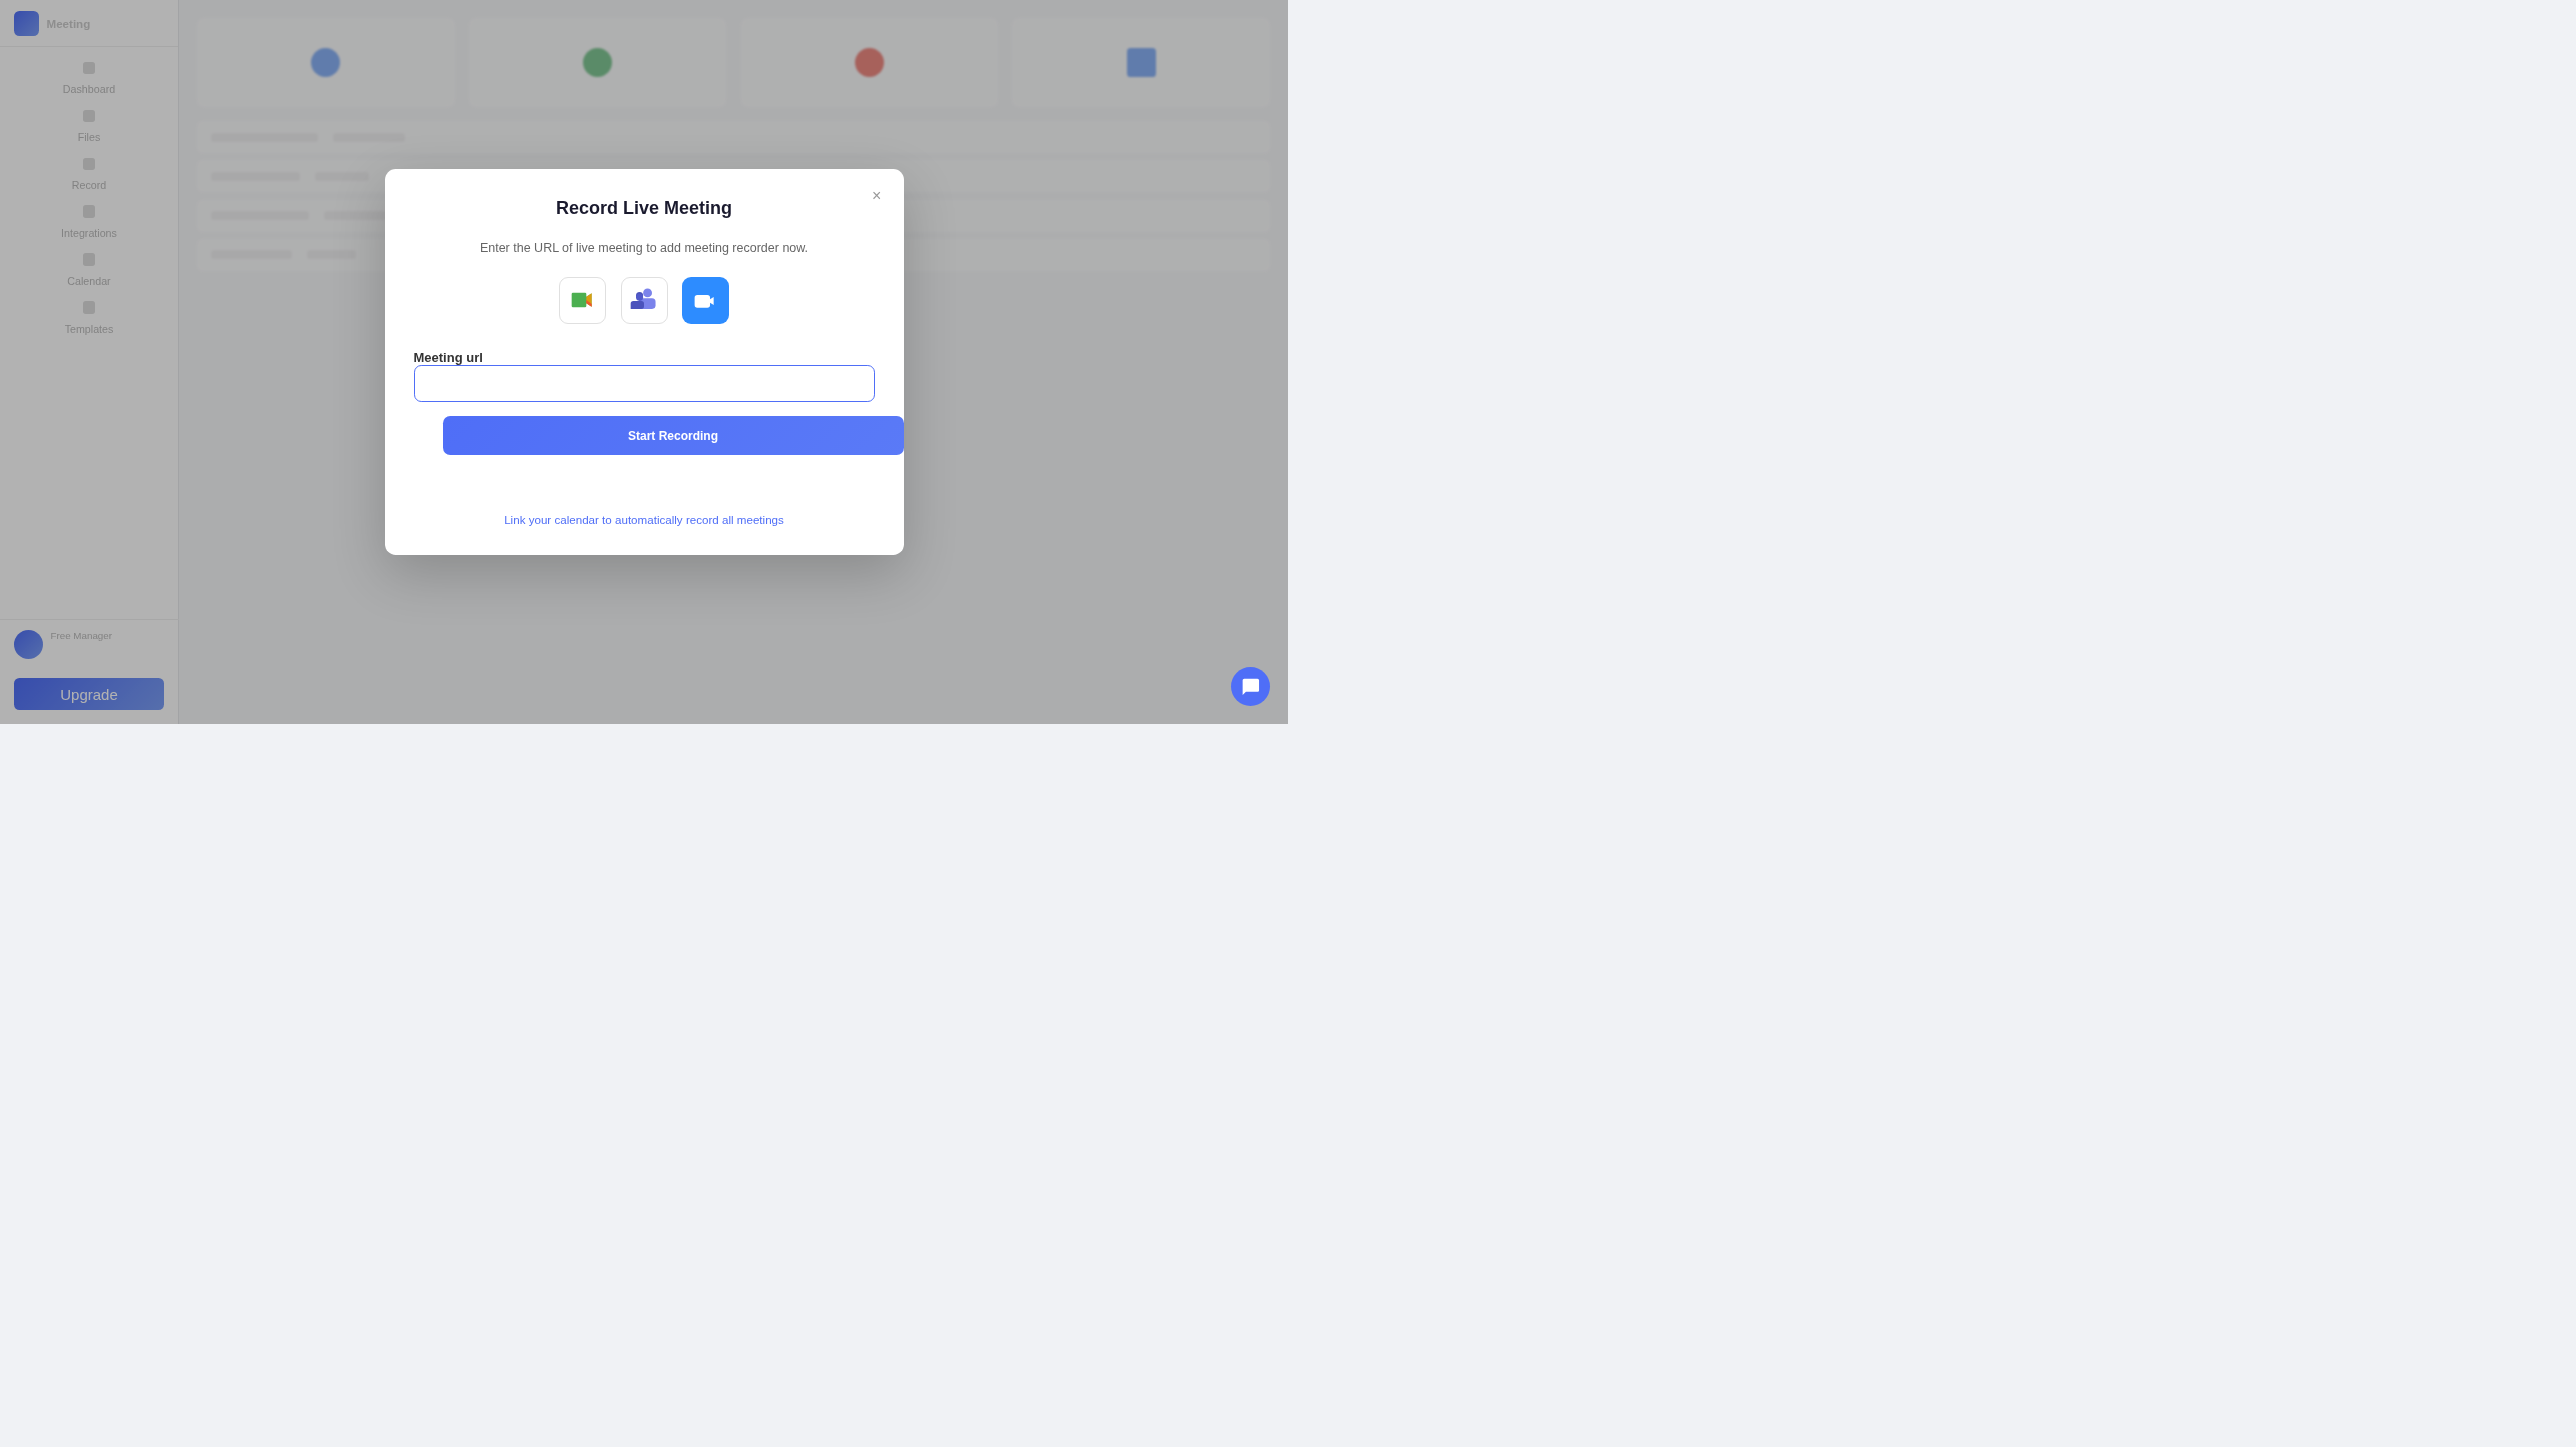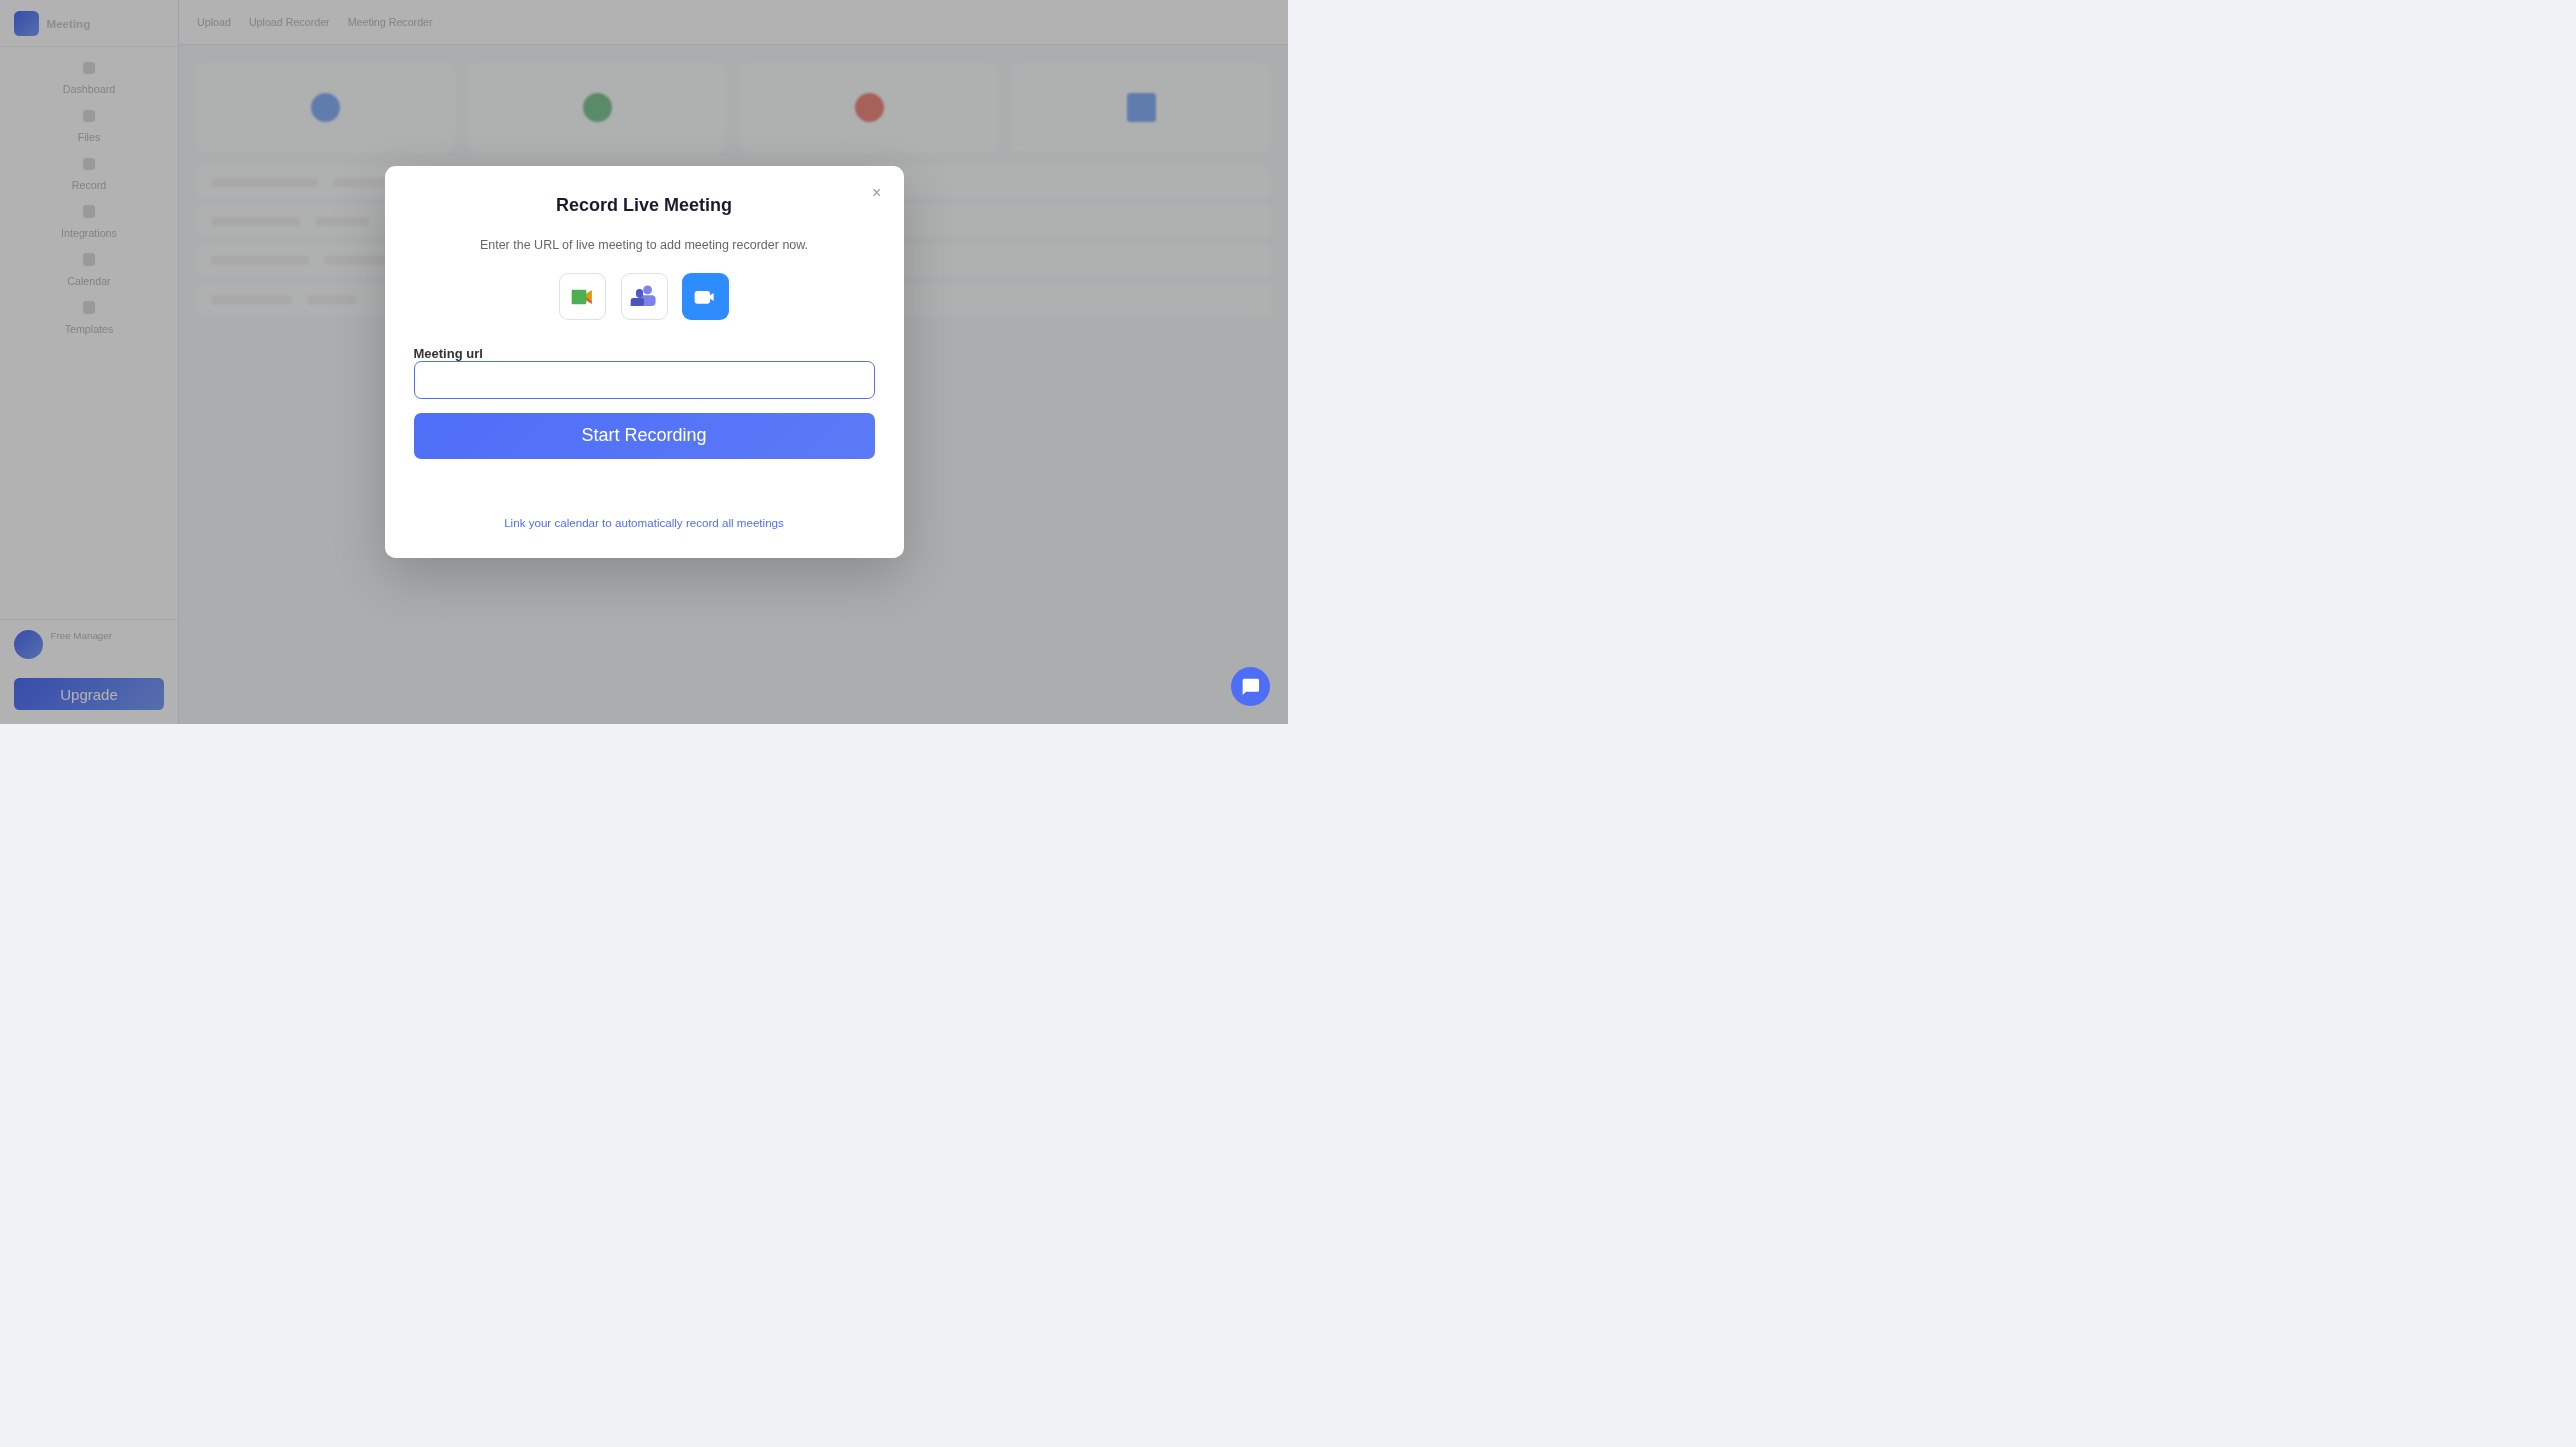--- a/index.html
+++ b/index.html
@@ -209,24 +209,25 @@
       color: #bbb;
     }
 
     .start-recording-btn {
       width: 100%;
       padding: 12.5px;
       background: linear-gradient(135deg, #4f6ef7, #5a7af7);
       color: #fff;
       border: none;
       border-radius: 7.2px;
-      font-size: 18px;
-      font-weight: 400;
+      font-size: 12px;
+      font-weight: 700;
       cursor: pointer;
       margin-bottom: 14.3px;
+      margin-left: 29px;
     }
 
     .calendar-link {
       text-align: center;
       font-size: 11.6px;
       color: #4f6ef7;
       cursor: pointer;
       text-decoration: none;
       display: block;
       margin-top: 43px;
@@ -358,25 +359,20 @@
 
   <div class="sidebar-user">
     <div class="user-avatar"></div>
     <span style="font-size:9.8px; color:#bbb;">Free Manager</span>
   </div>
   <div class="upgrade-btn">Upgrade</div>
 </div>
 
 <div class="main-content">
 
-  <div class="topbar">
-    <span class="topbar-item">Upload</span>
-    <span class="topbar-item">Upload Recorder</span>
-    <span class="topbar-item">Meeting Recorder</span>
-  </div>
 
   <div class="content-area">
     <div class="bg-cards">
       <div class="bg-card">
         <div class="bg-card-icon" style="background:#4285F4; border-radius:50%;"></div>
       </div>
       <div class="bg-card">
         <div class="bg-card-icon" style="background:#34A853;"></div>
       </div>
       <div class="bg-card">

